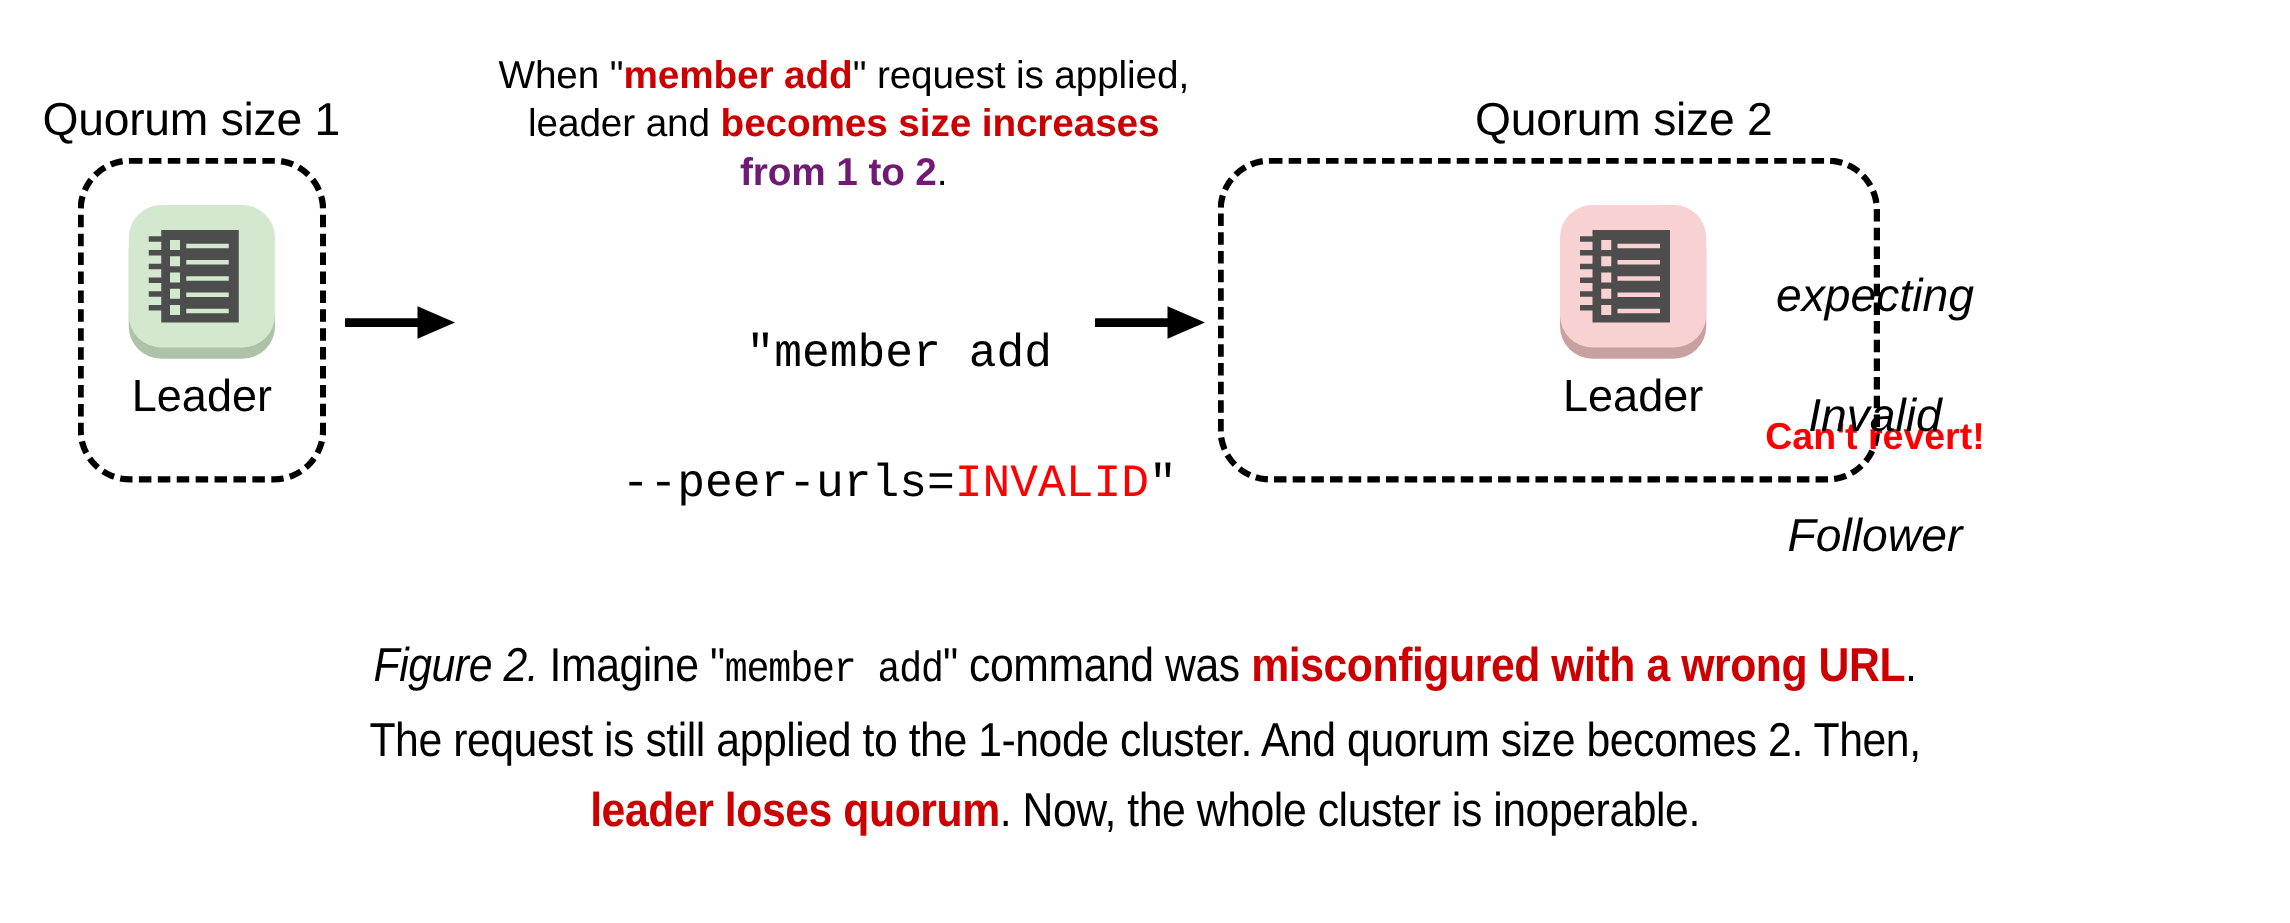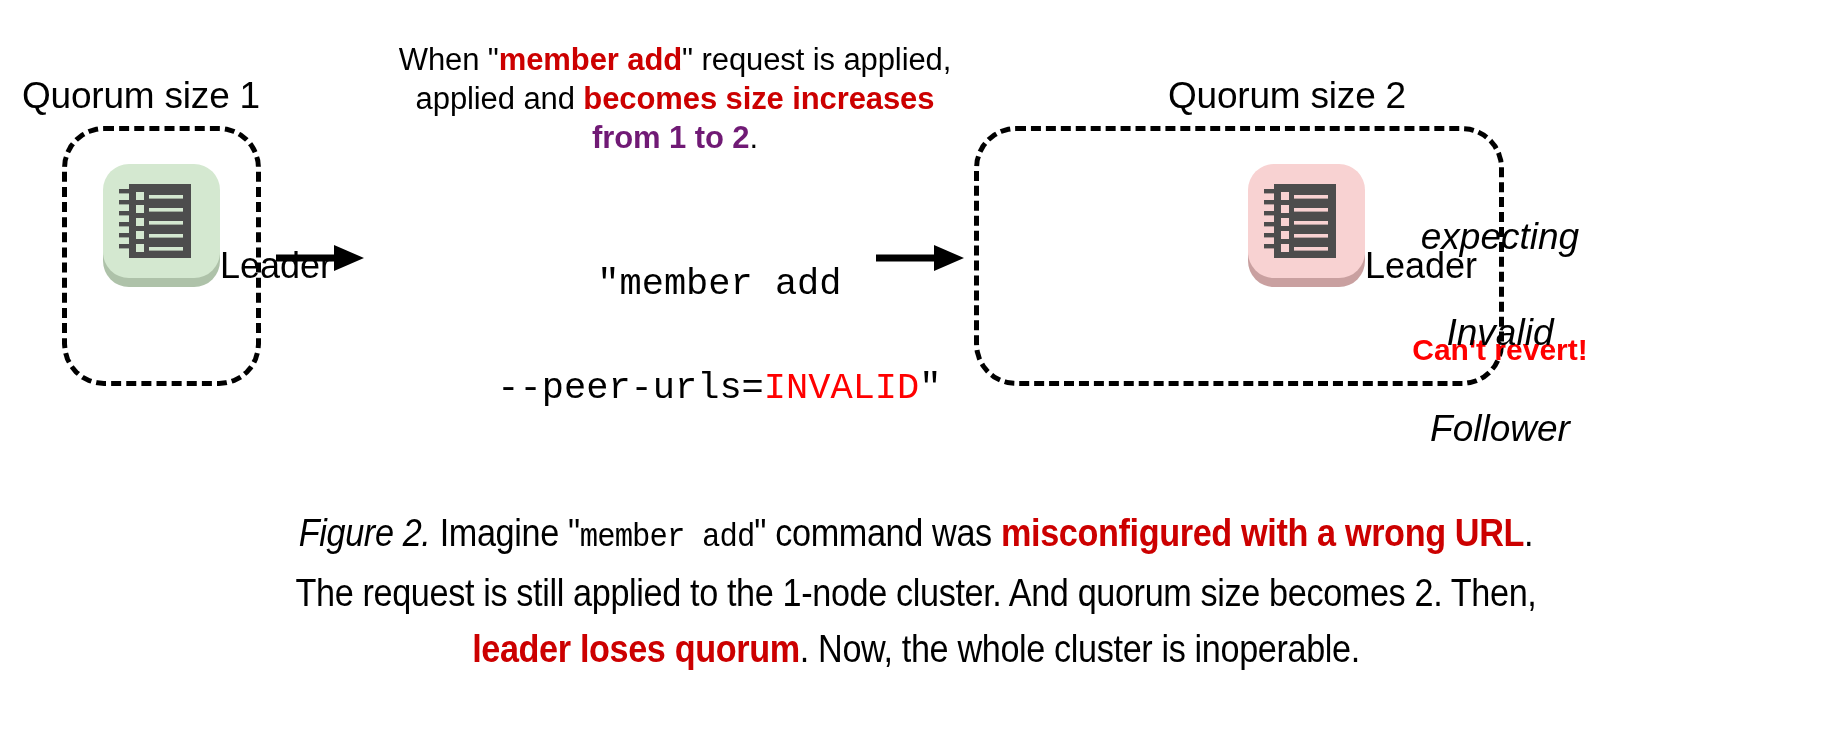--- a/index.html
+++ b/index.html
@@ -16,33 +16,33 @@
 
   
   .abs{position:absolute;}
 
   
   .quorum-label{
     font-size:37px;
     line-height:44px;
     letter-spacing:-0.2px;
     white-space:nowrap;
-    text-align:left;
+    text-align:right;
   }
 
   
   .cluster-box{
     border:5px dashed #000000;
     border-radius:42px;
     box-sizing:border-box;
     background:transparent;
   }
 
   
-  .node{position:absolute;display:flex;flex-direction:row;align-items:flex-end;}
+  .node{position:absolute;display:flex;flex-direction:column;align-items:center;}
   .node-icon{
     position:relative;
     width:117px;height:123px;
     border-radius:26px;
     display:block;
   }
   .node-icon .shadow{
     position:absolute;left:0;top:9px;width:117px;height:114px;
     border-radius:26px;
   }
@@ -164,21 +164,21 @@
 
   <div class="abs arrow" style="left:276px;top:238px;">
     <svg width="90" height="40" viewBox="0 0 90 40" xmlns="http://www.w3.org/2000/svg">
       <line x1="0" y1="20" x2="62" y2="20" stroke="#000" stroke-width="7"></line>
       <polygon points="58,7 88,20 58,33" fill="#000"></polygon>
     </svg>
   </div>
 
   <div class="abs annotation" style="left:365px;top:40px;">
     <span><span>When "</span><b class="hl-red" style="color: rgb(204, 0, 0);">member add</b><span>" request is applied,</span></span><br>
-    <span><span>applied and </span><b class="hl-red" style="color: rgb(204, 0, 0);">becomes size increases</b></span><br>
+    <span><span>leader and </span><b class="hl-red" style="color: rgb(204, 0, 0);">becomes size increases</b></span><br>
     <span><b class="hl-red" style="color: #701a75;">from 1 to 2</b><span>.</span></span>
   </div>
 
   <div class="abs command" style="left:365px;top:206px;">
     <span>"member add</span><br>
     <span><span>--peer-urls=</span><span class="invalid-red" style="color: rgb(255, 0, 0);">INVALID</span><span>"</span></span>
   </div>
 
   <div class="abs arrow" style="left:876px;top:238px;">
     <svg width="90" height="40" viewBox="0 0 90 40" xmlns="http://www.w3.org/2000/svg">

